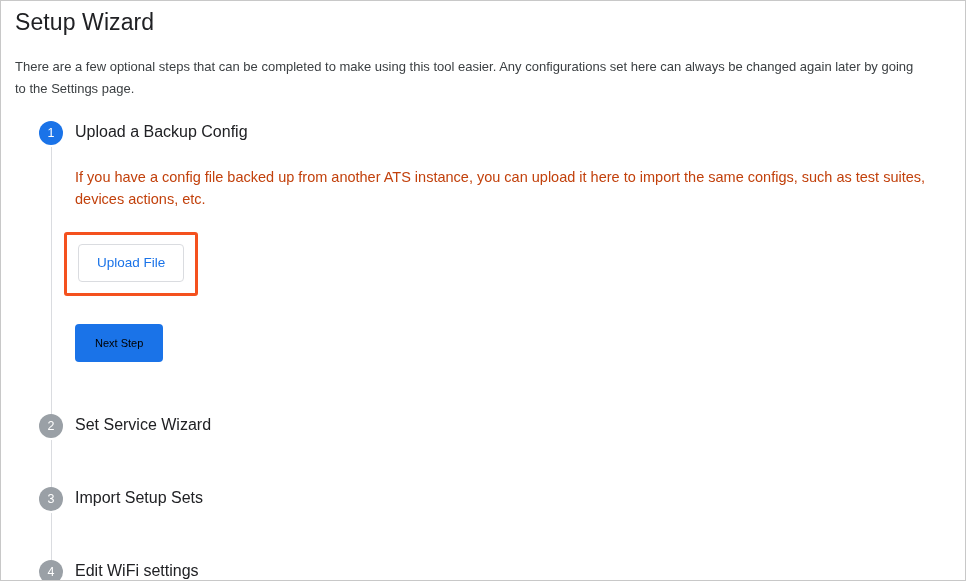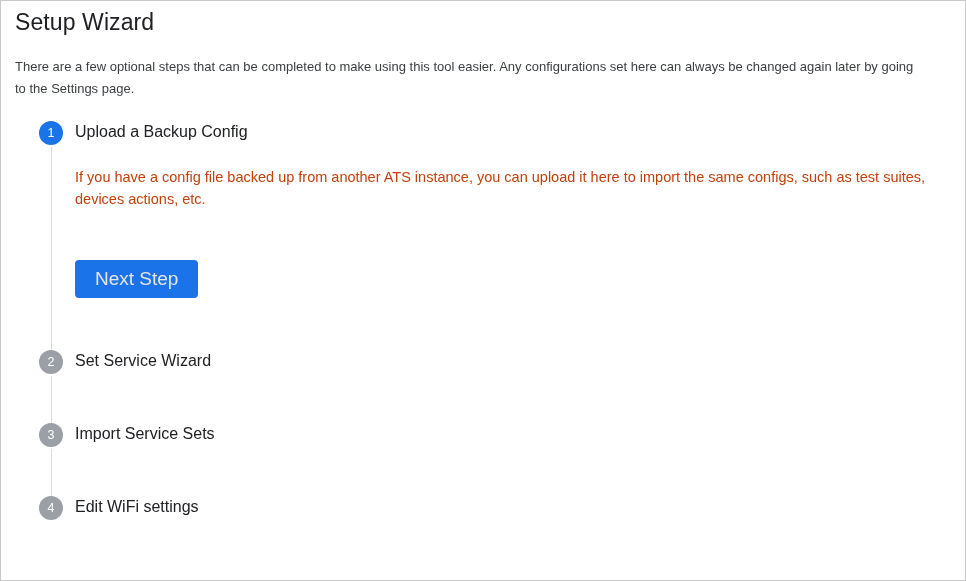--- a/index.html
+++ b/index.html
@@ -107,23 +107,23 @@
     font-size: 13.5px;
     padding: 10px 18px;
     border-radius: 4px;
     cursor: pointer;
     line-height: 16px;
   }
   .btn-primary {
     display: inline-block;
     border: none;
     background: #1a73e8;
-    color: #e5e5e5;
+    color: #000000;
     font-family: "Liberation Sans", sans-serif;
-    font-size: 19px;
+    font-size: 11px;
     padding: 11px 20px;
     border-radius: 4px;
     cursor: pointer;
     line-height: 16px;
     margin-top: 28px;
   }
   .step-gap-1 { height: 40px; }
   .step-2, .step-3, .step-4 { margin-top: 0; }
   .step-spacer { height: 48px; }
 </style>
@@ -137,38 +137,41 @@
   <div class="intro">There are a few optional steps that can be completed to make using this tool easier. Any configurations set here can always be changed again later by going to the Settings page.</div>
 
   <div class="stepper">
 
     <div class="step active">
       <div class="step-marker">1</div>
       <div class="step-line"></div>
       <div class="step-label">Upload a Backup Config</div>
       <div class="step-body">
         <p class="step-desc">If you have a config file backed up from another ATS instance, you can upload it here to import the same configs, such as test suites, devices actions, etc.</p>
+        <div class="highlight-box">
+          <button class="btn-outline">Upload File</button>
+        </div>
         <div>
           <button class="btn-primary">Next Step</button>
         </div>
       </div>
       <div class="step-gap-1"></div>
     </div>
 
     <div class="step step-2">
       <div class="step-marker">2</div>
       <div class="step-line"></div>
       <div class="step-label">Set Service Wizard</div>
       <div class="step-spacer"></div>
     </div>
 
     <div class="step step-3">
       <div class="step-marker">3</div>
       <div class="step-line"></div>
-      <div class="step-label">Import Service Sets</div>
+      <div class="step-label">Import Setup Sets</div>
       <div class="step-spacer"></div>
     </div>
 
     <div class="step step-4">
       <div class="step-marker">4</div>
       <div class="step-label">Edit WiFi settings</div>
     </div>
 
   </div>
 </div>

